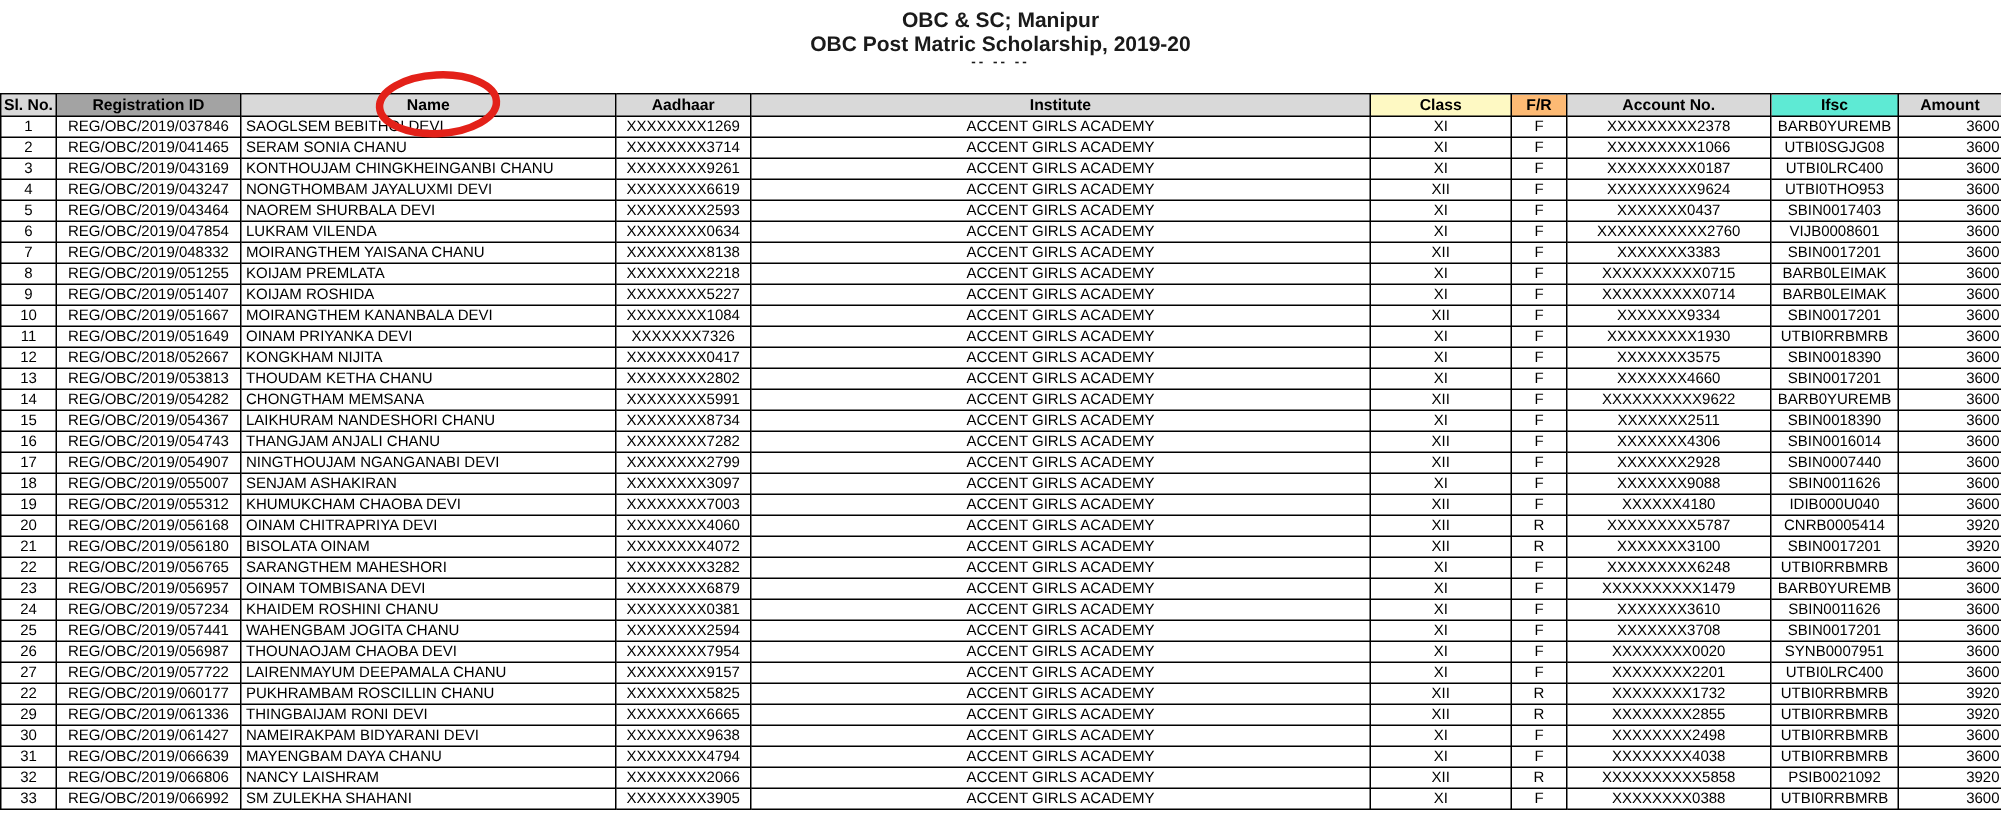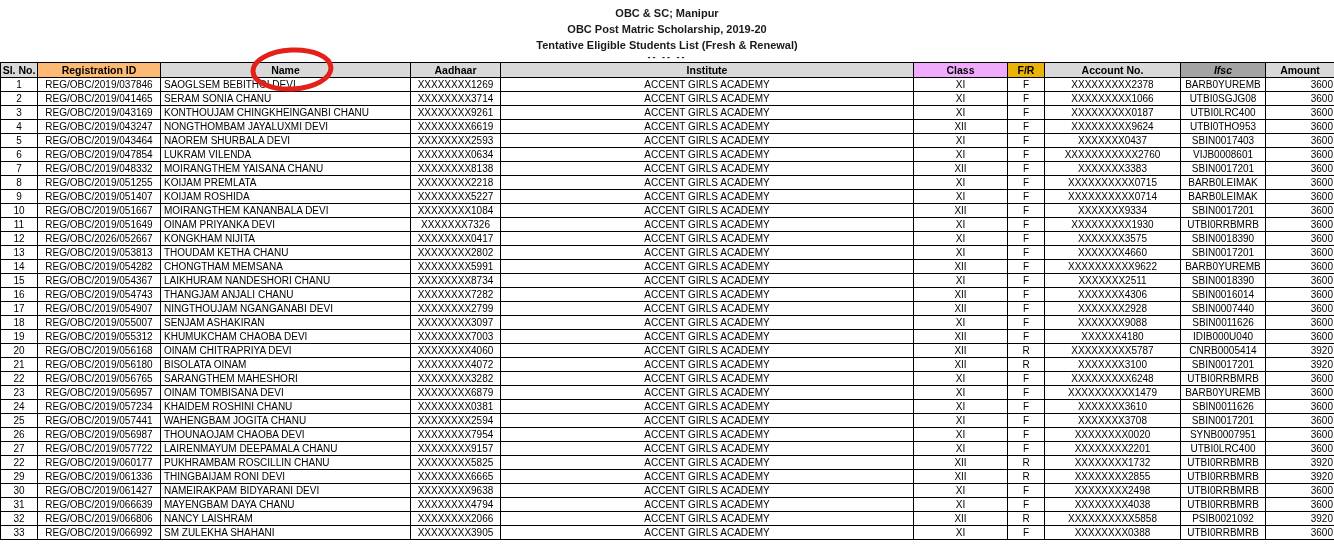--- a/index.html
+++ b/index.html
@@ -18,21 +18,21 @@
     height: 546px;
   }
   .doc-header {
     position: absolute;
     top: 5px;
     left: 0;
     width: 100%;
     text-align: center;
   }
   .title-line {
-    font-size: 11px;
+    font-size: 14px;
     font-weight: bold;
     line-height: 16px;
     color: #1a1a1a;
   }
   .separator {
     font-size: 9px;
     font-weight: bold;
     line-height: 9px;
     letter-spacing: 2px;
     color: #1a1a1a;
@@ -76,48 +76,47 @@
   }
 </style>
 </head>
 <body>
 
 <div class="page">
 
   <div class="doc-header">
     <div class="title-line">OBC &amp; SC; Manipur</div>
     <div class="title-line">OBC Post Matric Scholarship, 2019-20</div>
-    <div class="title-line">Tentative Eligible Students List (Fresh &amp; Renewal)</div>
     <div class="separator">-- -- --</div>
   </div>
 
   <table class="students">
     <colgroup>
       <col style="width:37px">
       <col style="width:123px">
       <col style="width:250px">
       <col style="width:90px">
       <col style="width:413px">
       <col style="width:94px">
       <col style="width:37px">
       <col style="width:136px">
       <col style="width:85px">
       <col style="width:69px">
     </colgroup>
     <thead>
       <tr id="header-row">
           <th style="background: rgb(217, 217, 217);">Sl. No.</th>
-          <th style="background: #fdba74;">Registration ID</th>
+          <th style="background: #a3a3a3;">Registration ID</th>
           <th style="background: rgb(217, 217, 217);">Name</th>
           <th style="background: rgb(217, 217, 217); margin-top: 24px;">Aadhaar</th>
           <th style="background: rgb(217, 217, 217);">Institute</th>
-          <th style="background: #f0abfc;">Class</th>
-          <th style="background: #eab308;">F/R</th>
+          <th style="background: #fef9c3;">Class</th>
+          <th style="background: #fdba74;">F/R</th>
           <th style="background: rgb(217, 217, 217); margin-top: 20px;">Account No.</th>
-          <th style="background: #a3a3a3; font-style: italic;">Ifsc</th>
+          <th style="background: #5eead4;">Ifsc</th>
           <th style="background: rgb(217, 217, 217);">Amount</th>
         </tr>
     </thead>
     <tbody id="table-body">
         <tr>
           <td class="col-slno">1</td>
           <td class="col-regid">REG/OBC/2019/037846</td>
           <td class="col-name">SAOGLSEM BEBITHOI DEVI</td>
           <td class="col-aadhaar">XXXXXXXX1269</td>
           <td class="col-institute">ACCENT GIRLS ACADEMY</td>
@@ -242,21 +241,21 @@
           <td class="col-aadhaar">XXXXXXX7326</td>
           <td class="col-institute">ACCENT GIRLS ACADEMY</td>
           <td class="col-class">XI</td>
           <td class="col-fr">F</td>
           <td class="col-account">XXXXXXXXX1930</td>
           <td class="col-ifsc">UTBI0RRBMRB</td>
           <td class="col-amount">3600</td>
         </tr>
         <tr>
           <td class="col-slno">12</td>
-          <td class="col-regid">REG/OBC/2026/052667</td>
+          <td class="col-regid">REG/OBC/2018/052667</td>
           <td class="col-name">KONGKHAM NIJITA</td>
           <td class="col-aadhaar">XXXXXXXX0417</td>
           <td class="col-institute">ACCENT GIRLS ACADEMY</td>
           <td class="col-class">XI</td>
           <td class="col-fr">F</td>
           <td class="col-account">XXXXXXX3575</td>
           <td class="col-ifsc">SBIN0018390</td>
           <td class="col-amount">3600</td>
         </tr>
         <tr>

